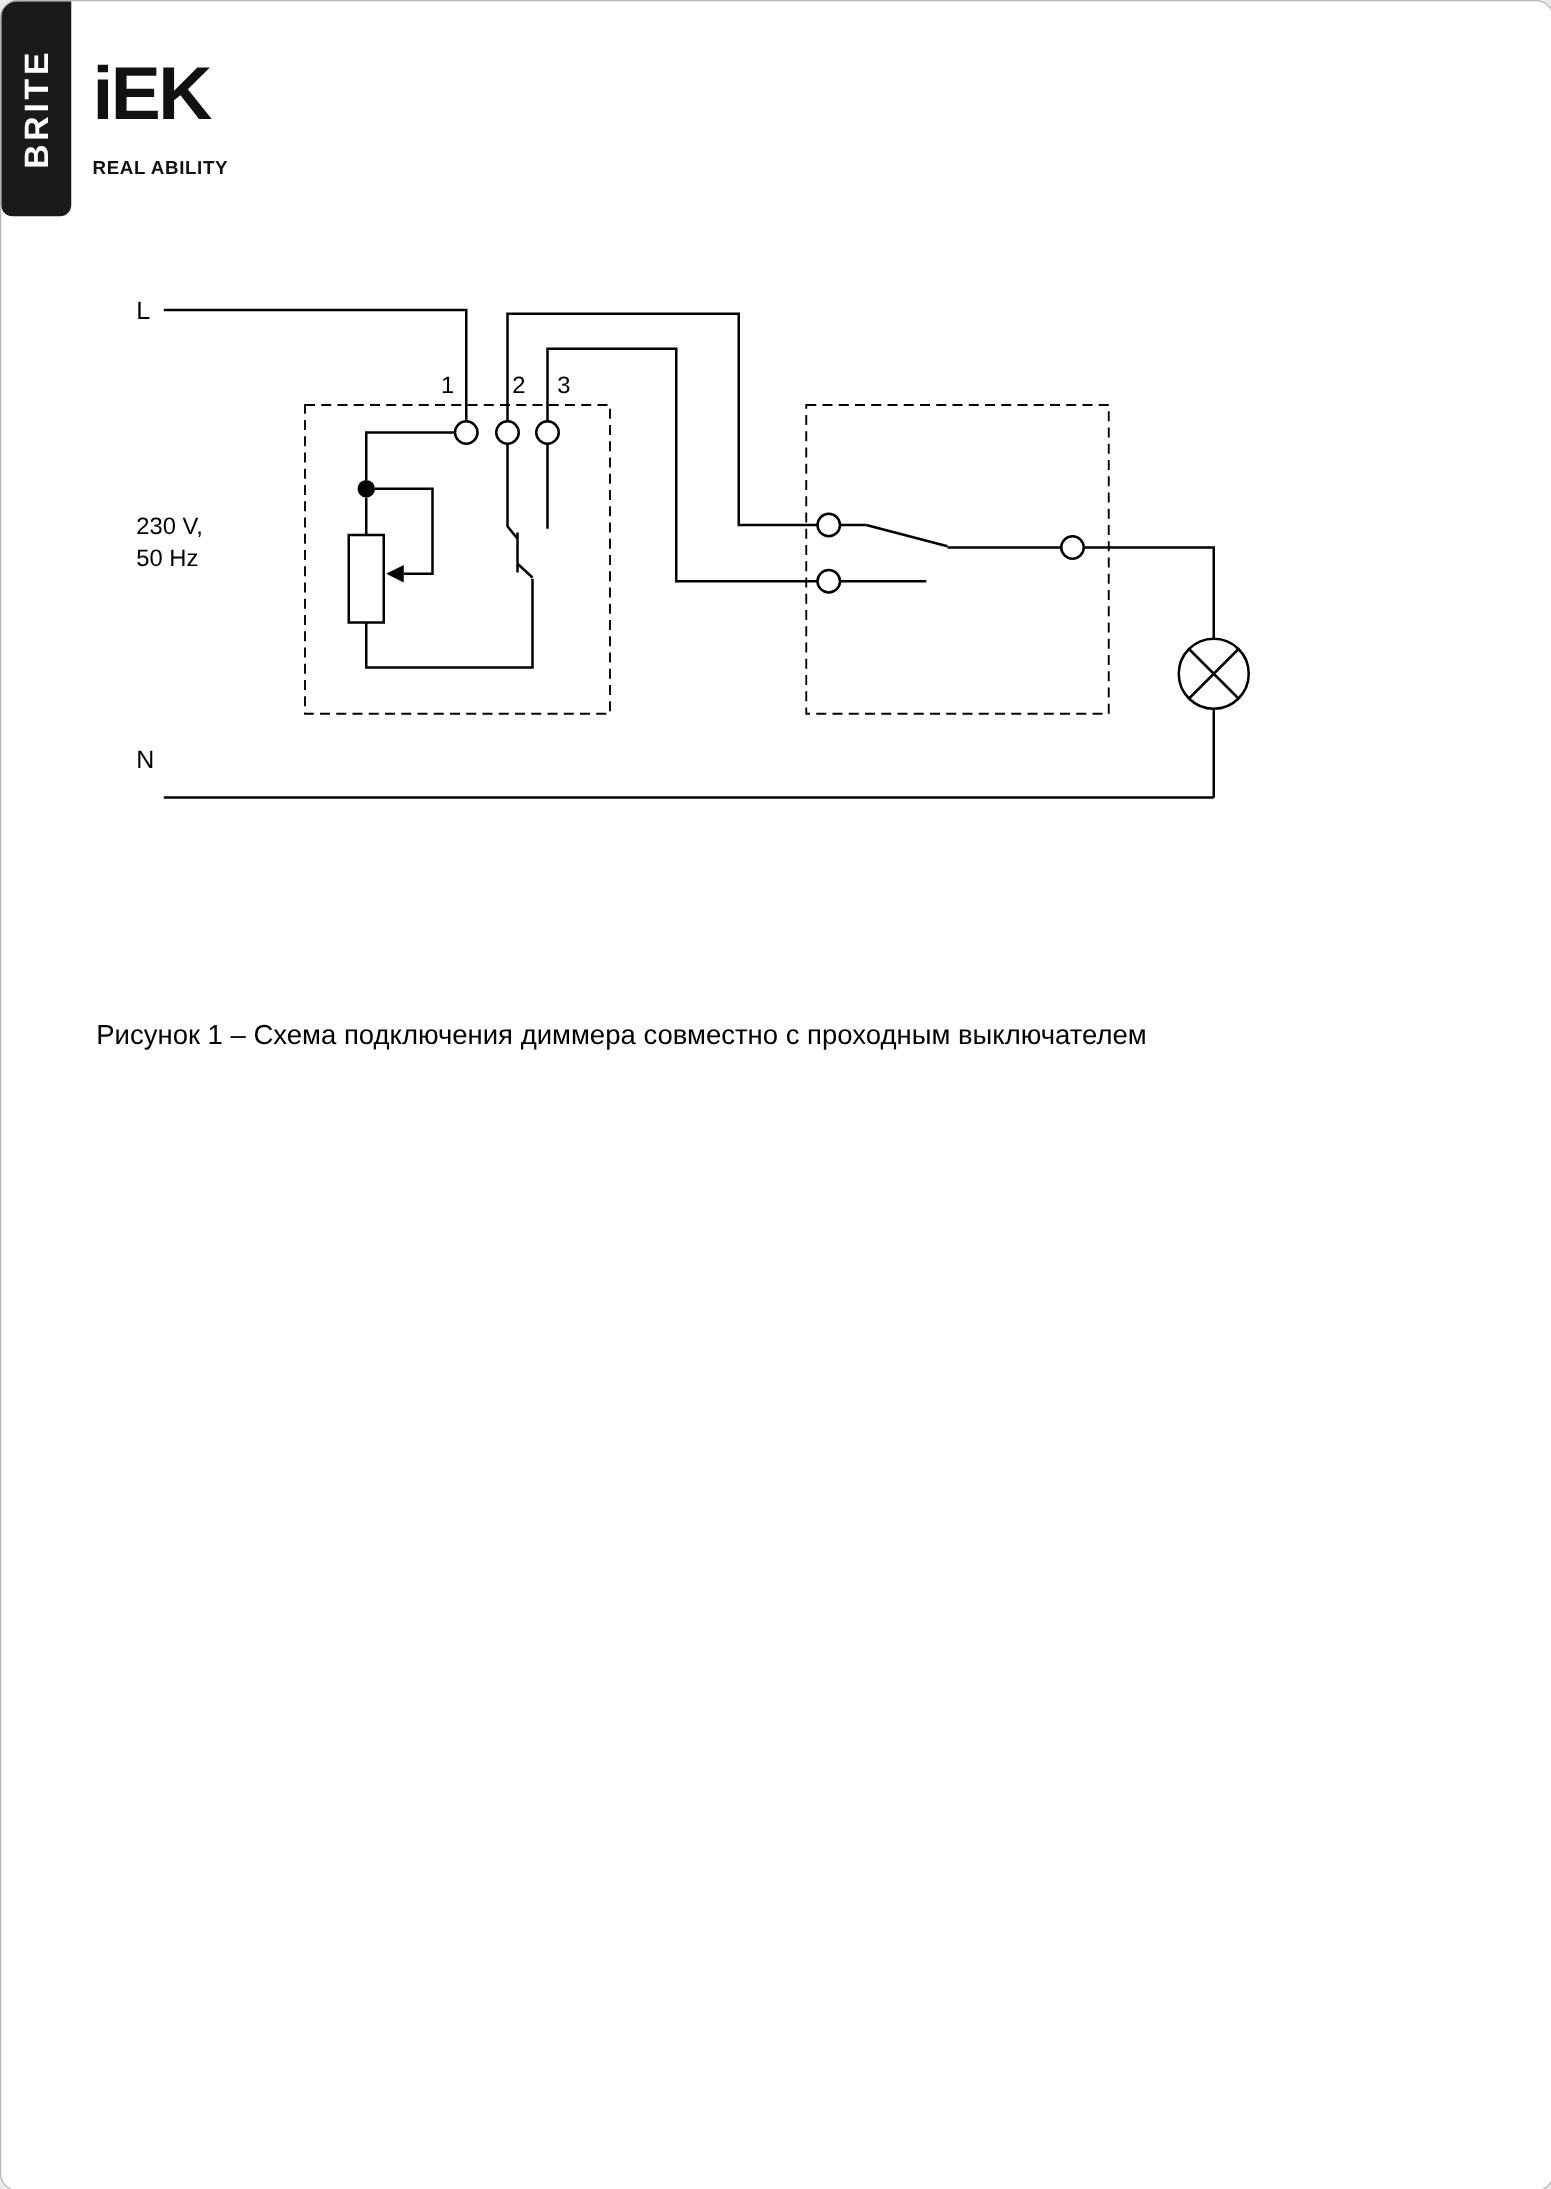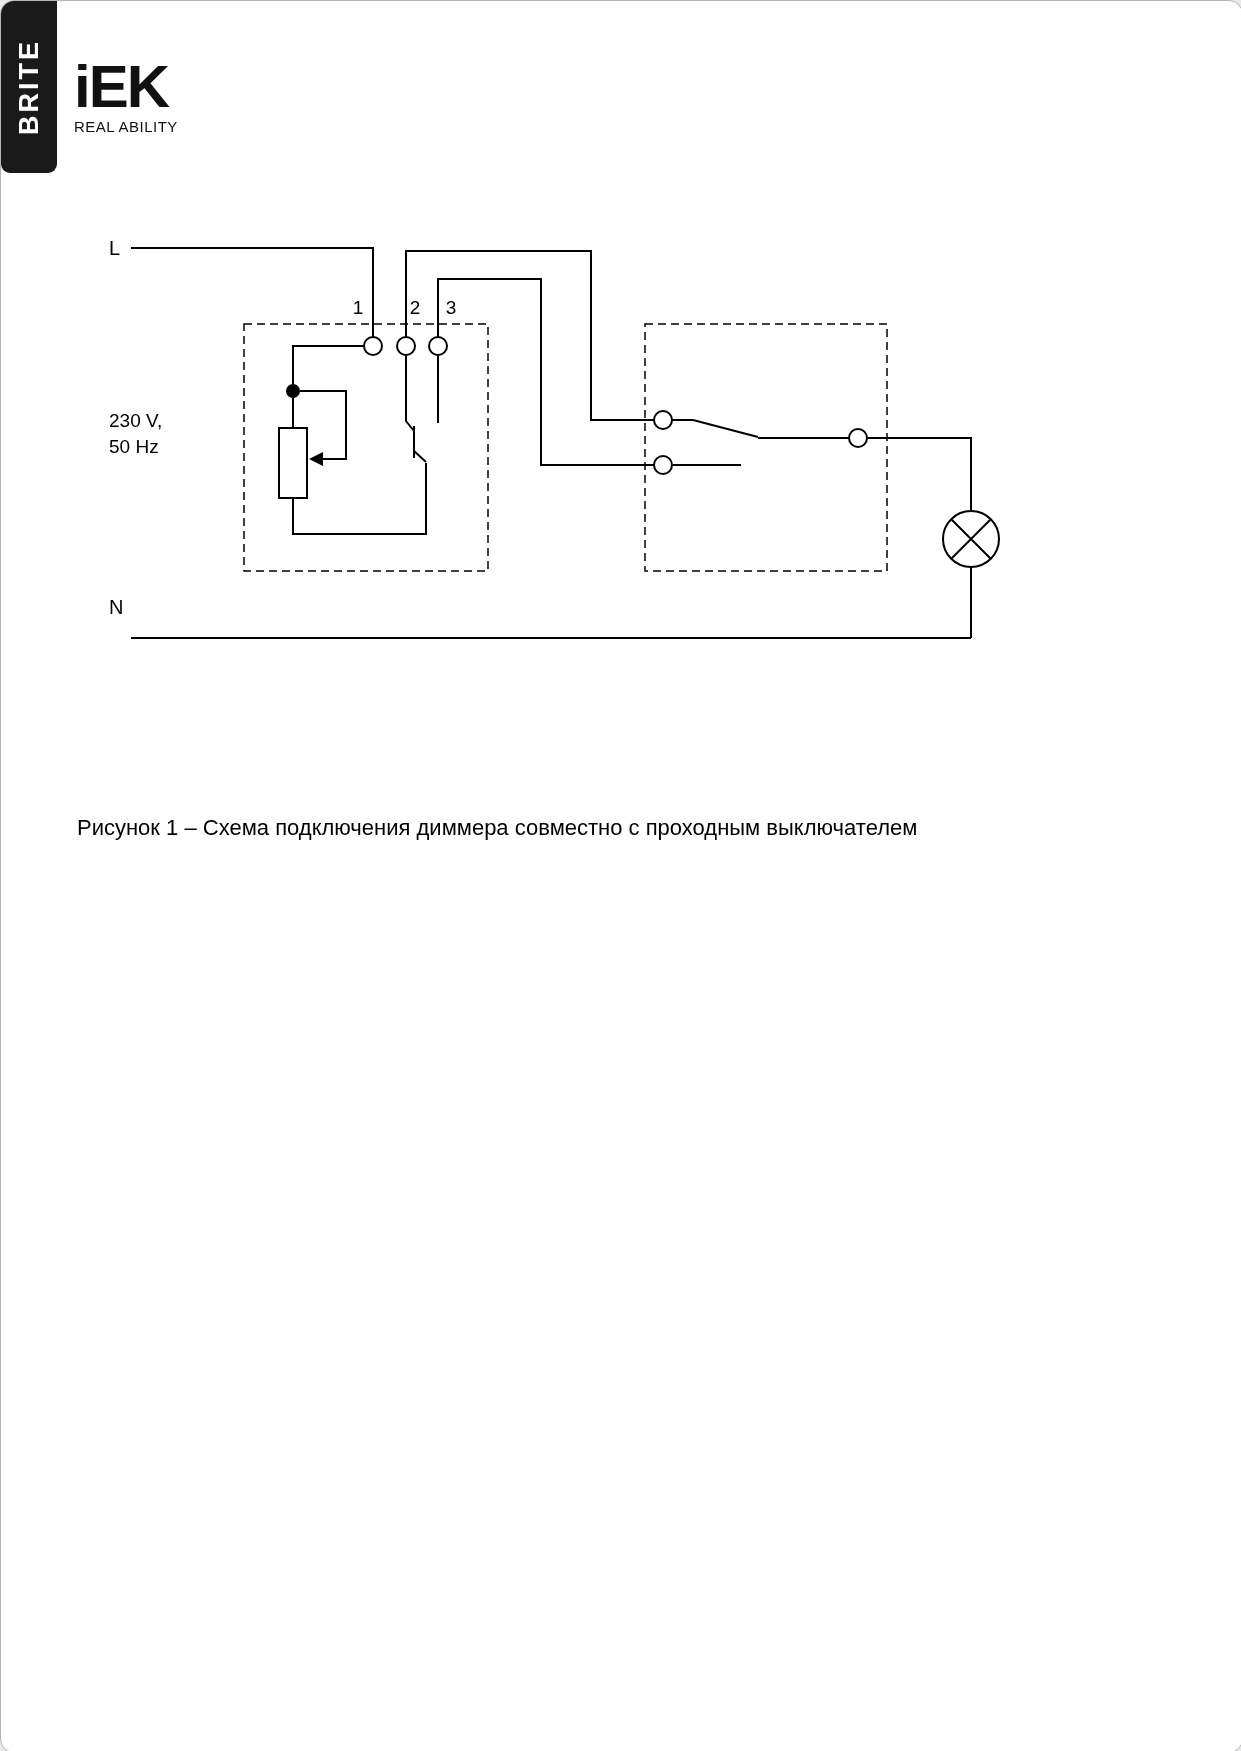--- a/index.html
+++ b/index.html
@@ -31,26 +31,25 @@
   }
   .logo-block{
     position:absolute;left:73px;top:44px;
   }
   .logo-text{
     font-size:60px;
     font-weight:900;
     letter-spacing:-2px;
     line-height:1;
     color:#111;
-    margin-top:12px;
   }
   .logo-tagline{
-    margin-top:1px;
+    margin-top:21px;
     font-size:15px;
-    font-weight:400;
+    font-weight:700;
     letter-spacing:0.5px;
     color:#111;
   }
   svg.diagram{
     position:absolute;left:0;top:0;
   }
   .wire{stroke:#000;stroke-width:2;fill:none;}
   .dashbox{stroke:#000;stroke-width:1.5;fill:none;stroke-dasharray:8 5;}
   .term{stroke:#000;stroke-width:2;fill:#fff;}
   .dot{fill:#000;stroke:none;}

